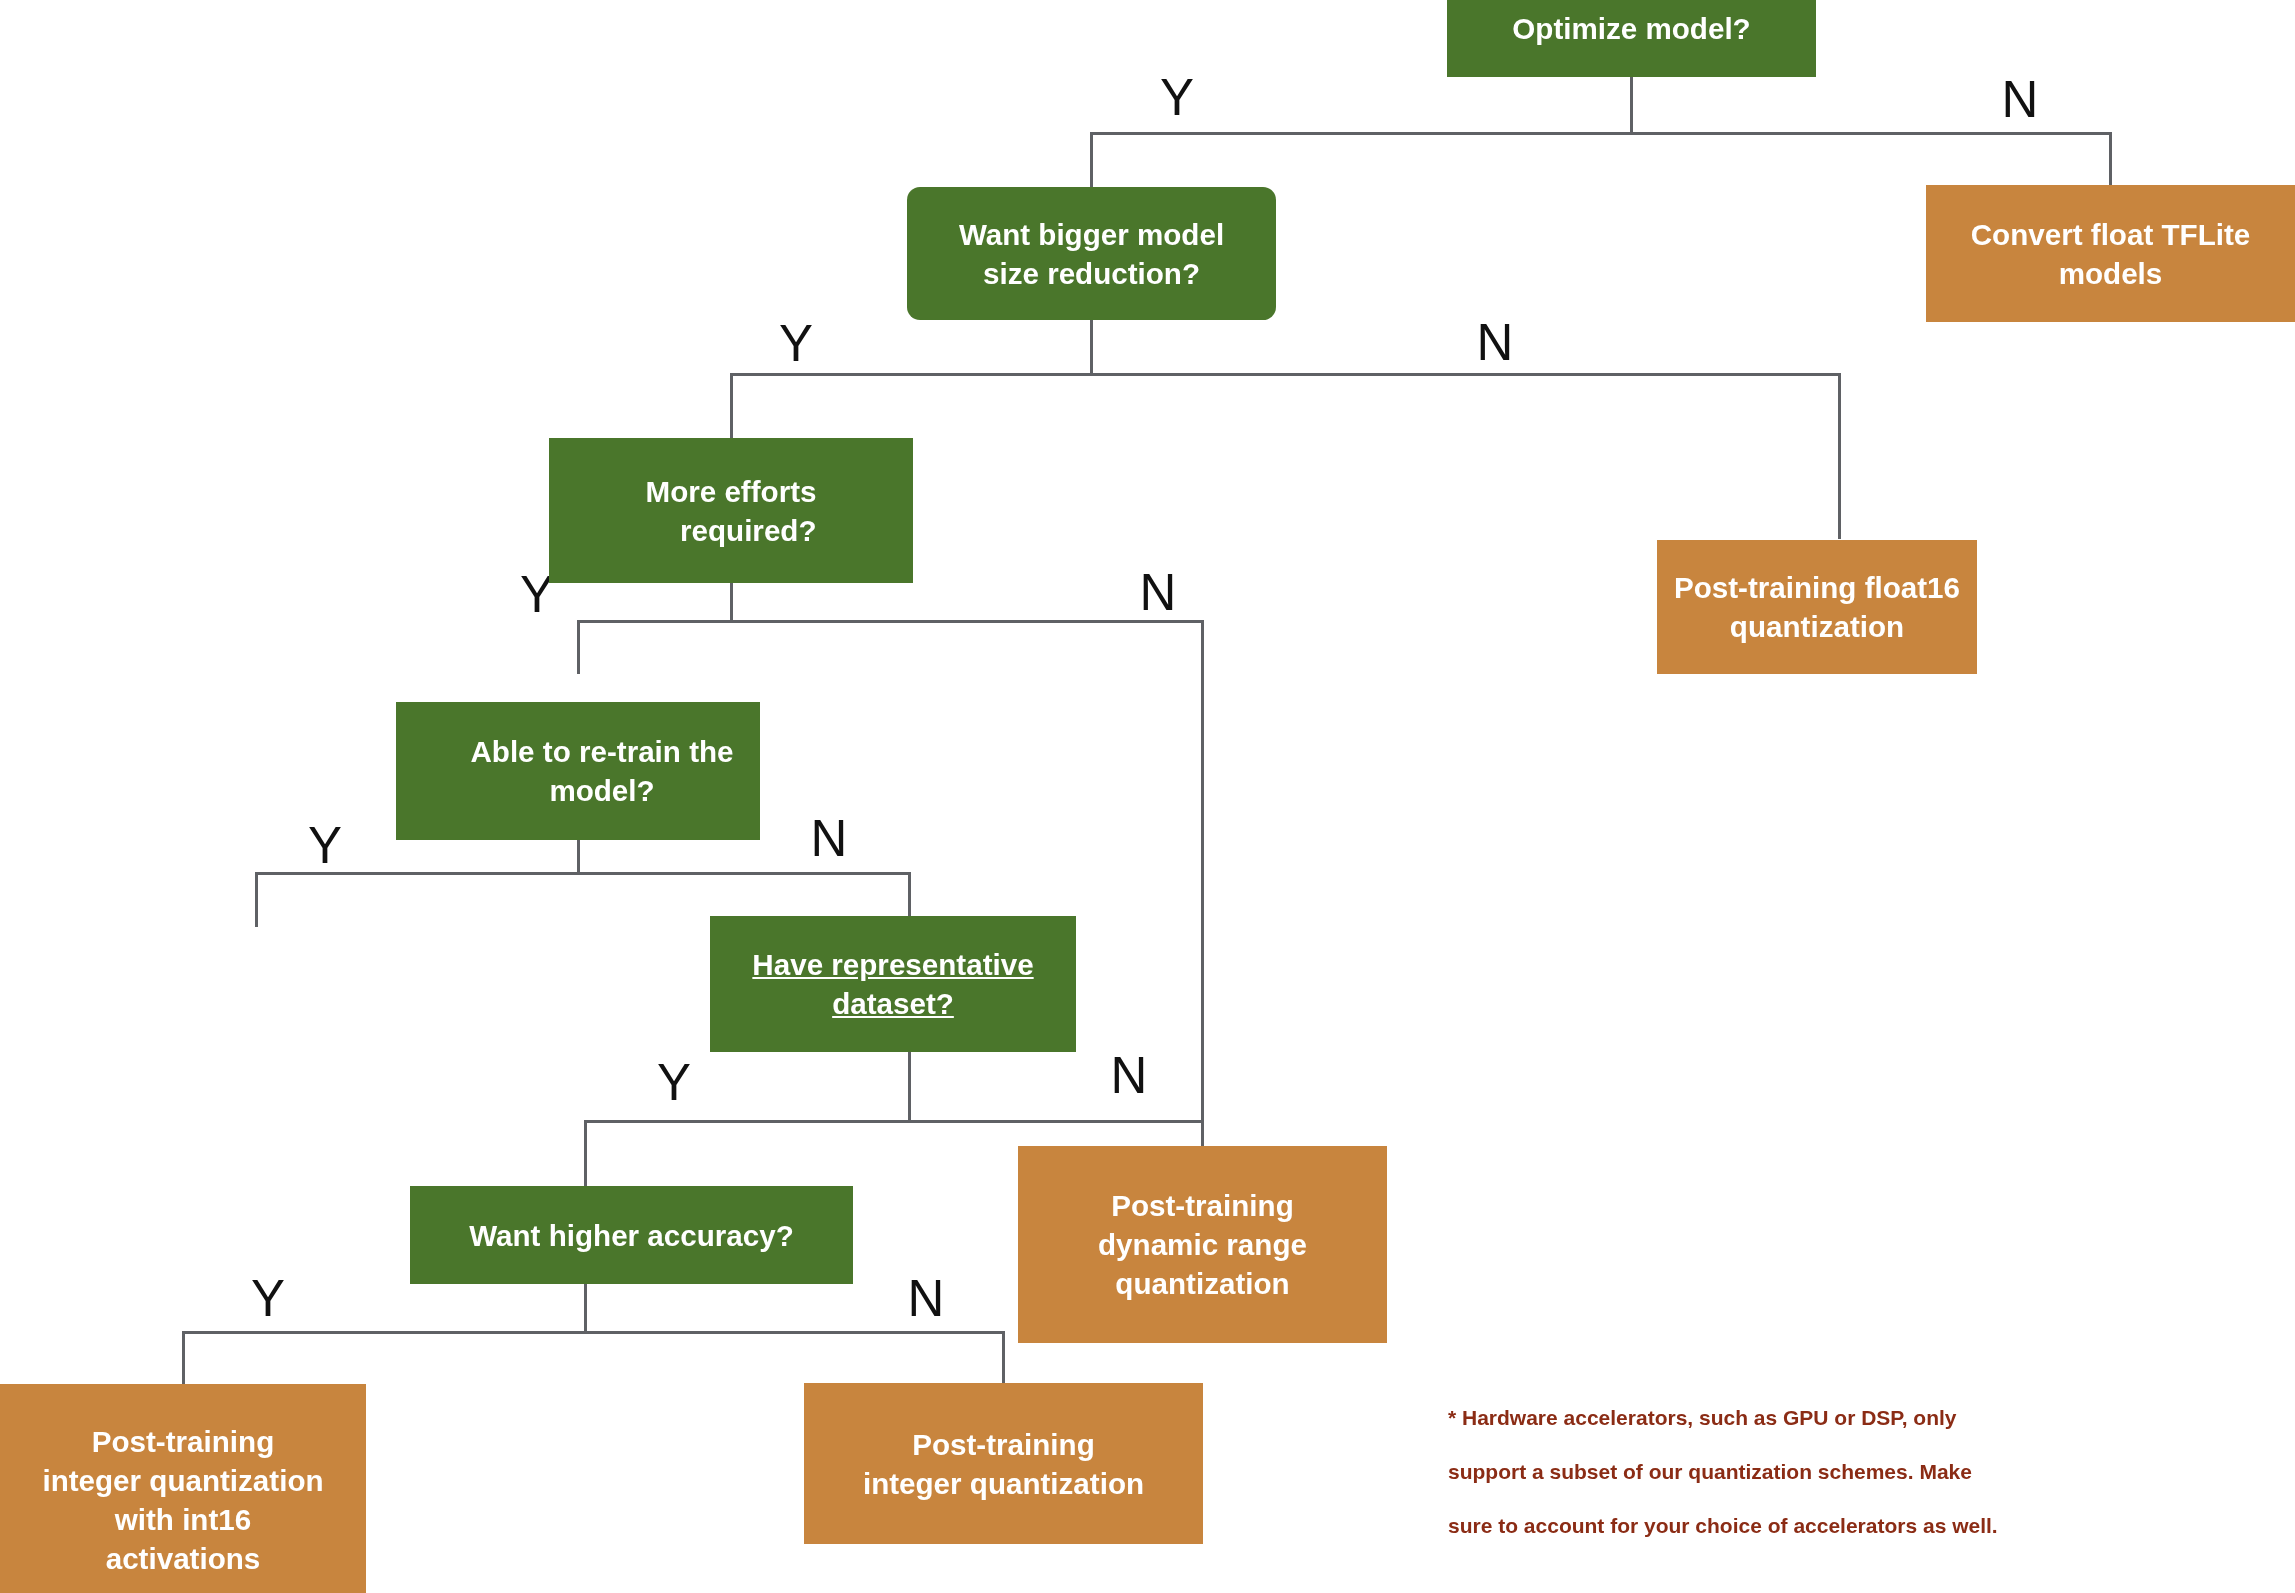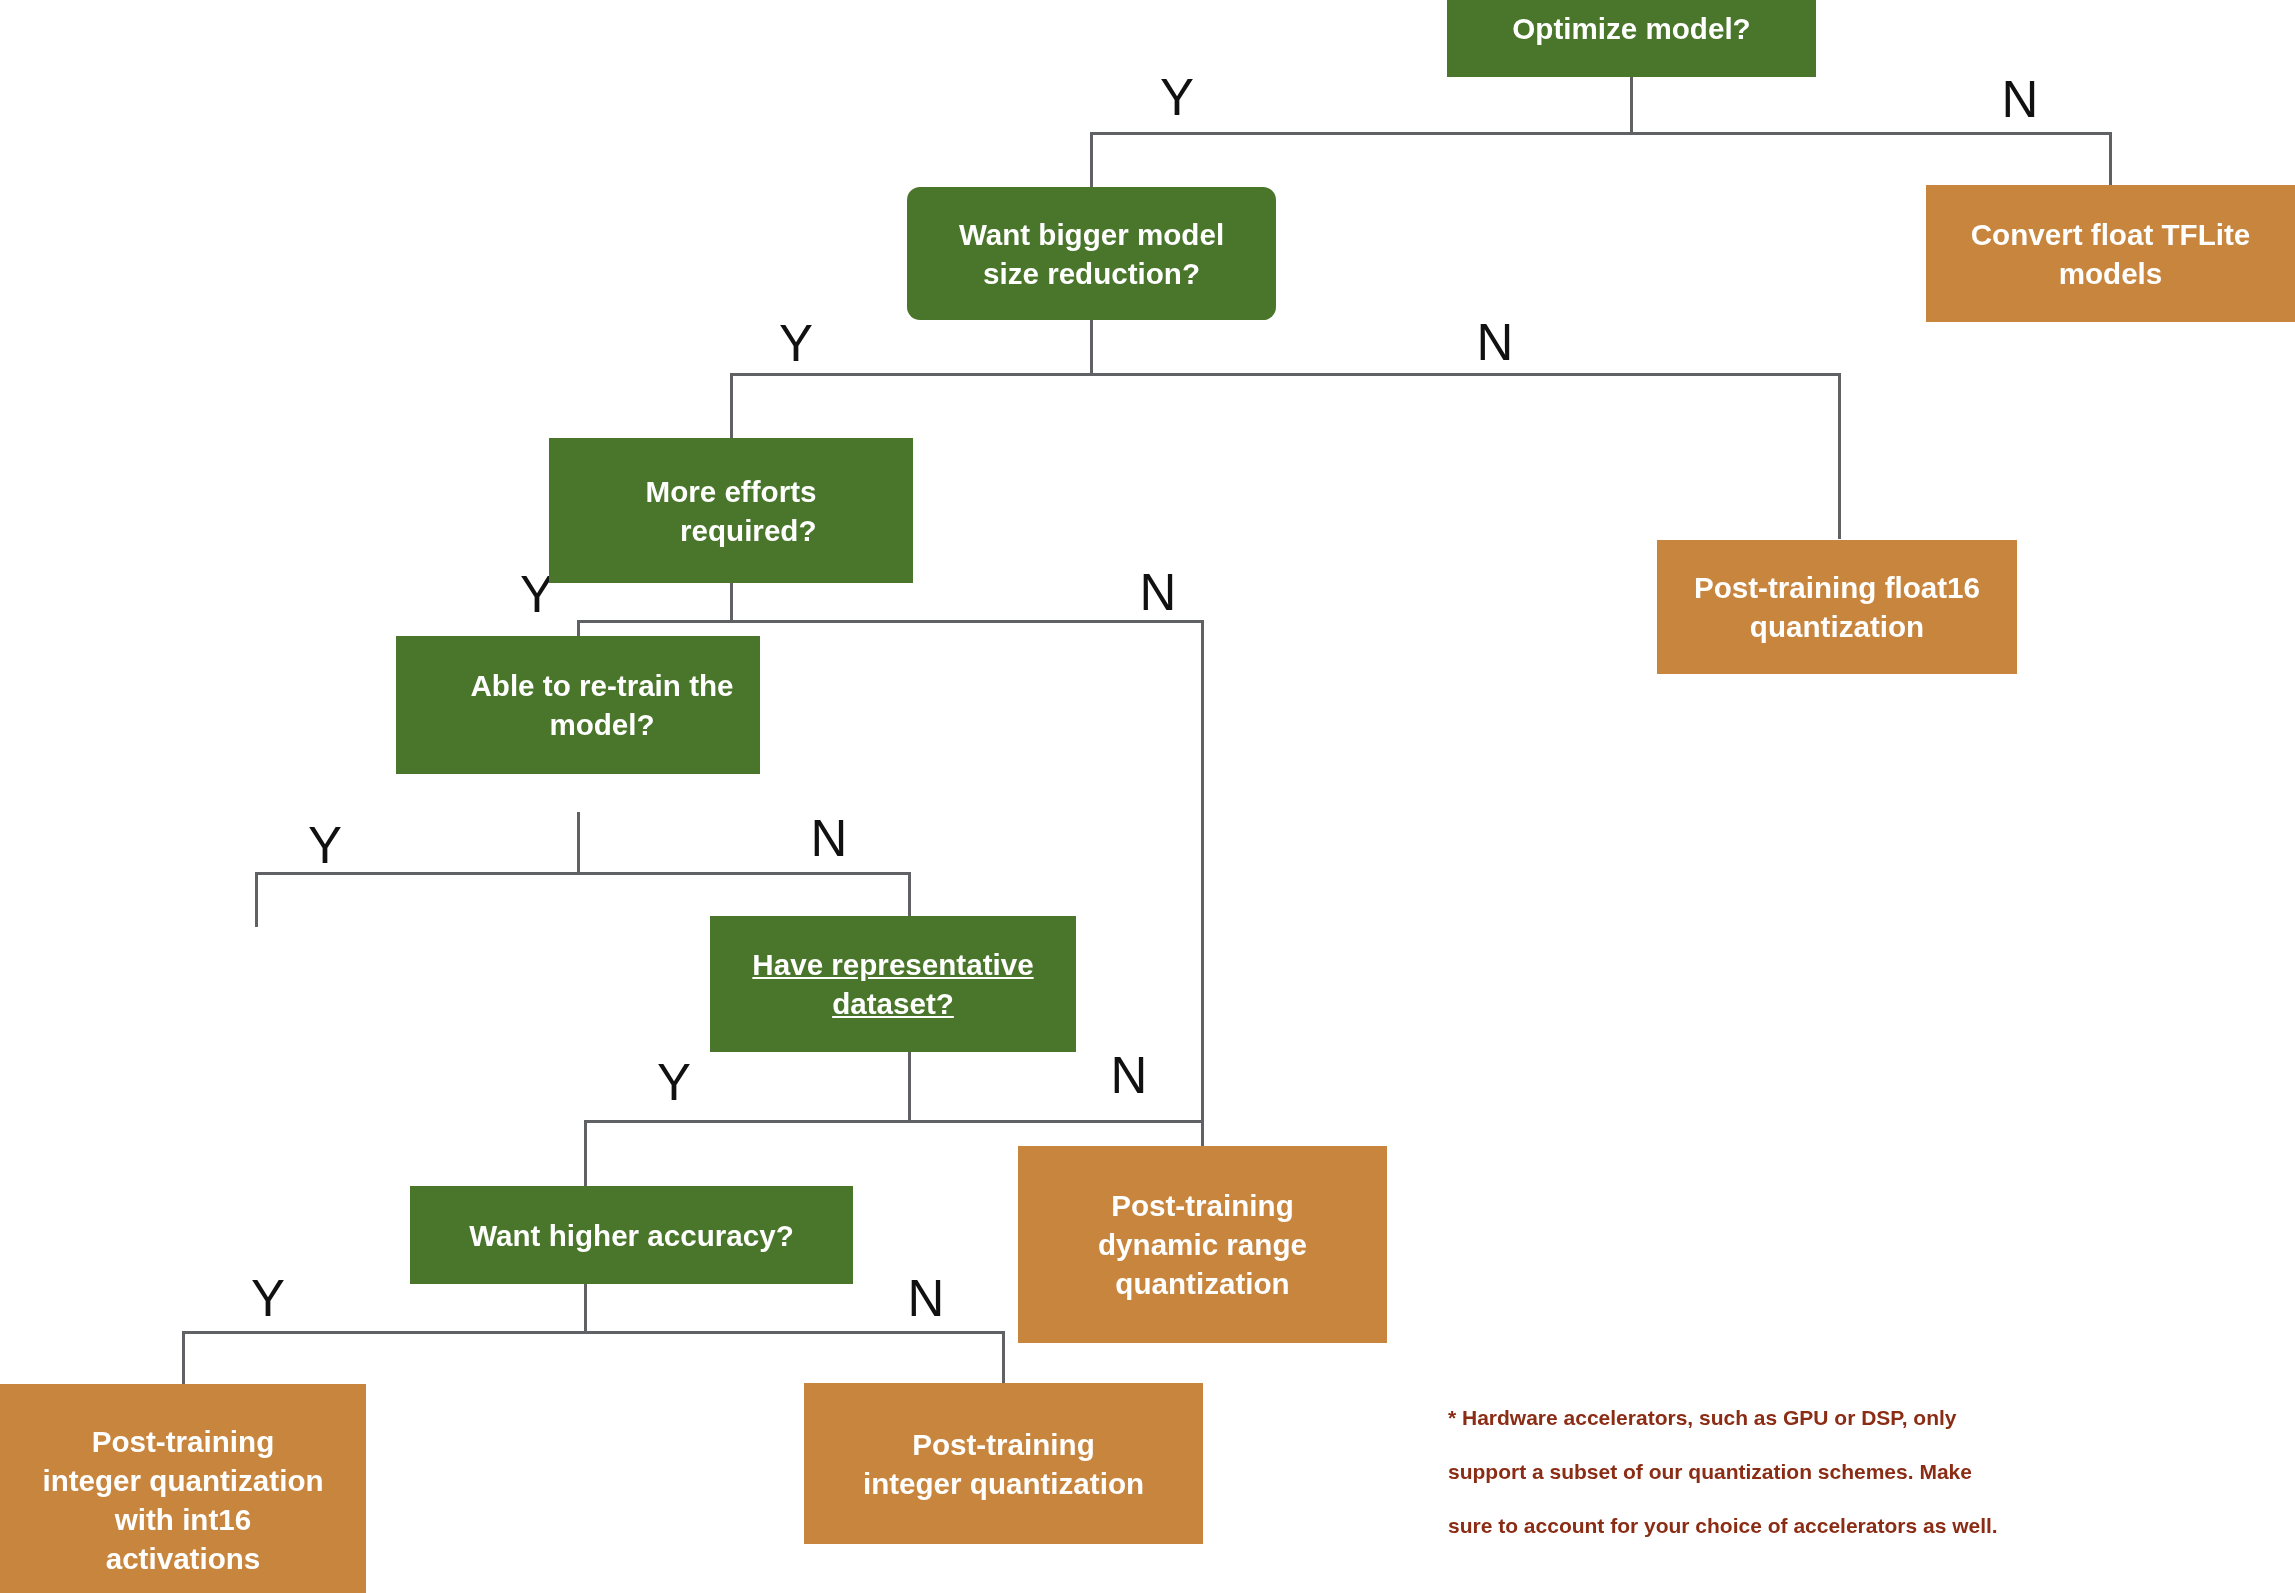--- a/index.html
+++ b/index.html
@@ -110,23 +110,23 @@
   <div class="branch-label" style="left:268px;  top:1298px;">Y</div>
   <div class="branch-label" style="left:926px;  top:1298px;">N</div>
 
   <div class="node green" style="left:1447px; top:-19.7px;  width:369px; height:97px;">Optimize model?</div>
   <div class="node green" style="left:907px;  top:187px;  width:369px; height:133px;border-radius:13px;">Want bigger model
 size reduction?</div>
   <div class="node orange" style="left:1926px; top:185px;  width:369px; height:137px;">Convert float TFLite
 models</div>
   <div class="node green" style="left:549px;  top:438px;  width:364px; height:145px;text-align:right;">More efforts
 required?</div>
-  <div class="node orange" style="left:1657px; top:540px;  width:360px; height:134px;">Post-training float16
+  <div class="node orange" style="left:1657px; top:540px;  width:320px; height:134px;">Post-training float16
 quantization</div>
-  <div class="node green" style="left:396px;  top:636px;  width:364px; height:138px;padding-left:48px;">Able to re-train the
+  <div class="node green" style="left:396px;  top:702px;  width:364px; height:138px;padding-left:48px;">Able to re-train the
 model?</div>
   <div class="node green" style="left:710px;  top:916px;  width:366px; height:136px;text-decoration:underline;">Have representative
 dataset?</div>
   <div class="node orange" style="left:1018px; top:1146px; width:369px; height:197px;">Post-training
 dynamic range
 quantization</div>
   <div class="node green" style="left:363px;  top:1186px; width:443px; height:98px;margin-left:47px;">Want higher accuracy?</div>
   <div class="node orange" style="left:0px;    top:1384px; width:366px; height:231px;">Post-training
 integer quantization
 with int16

